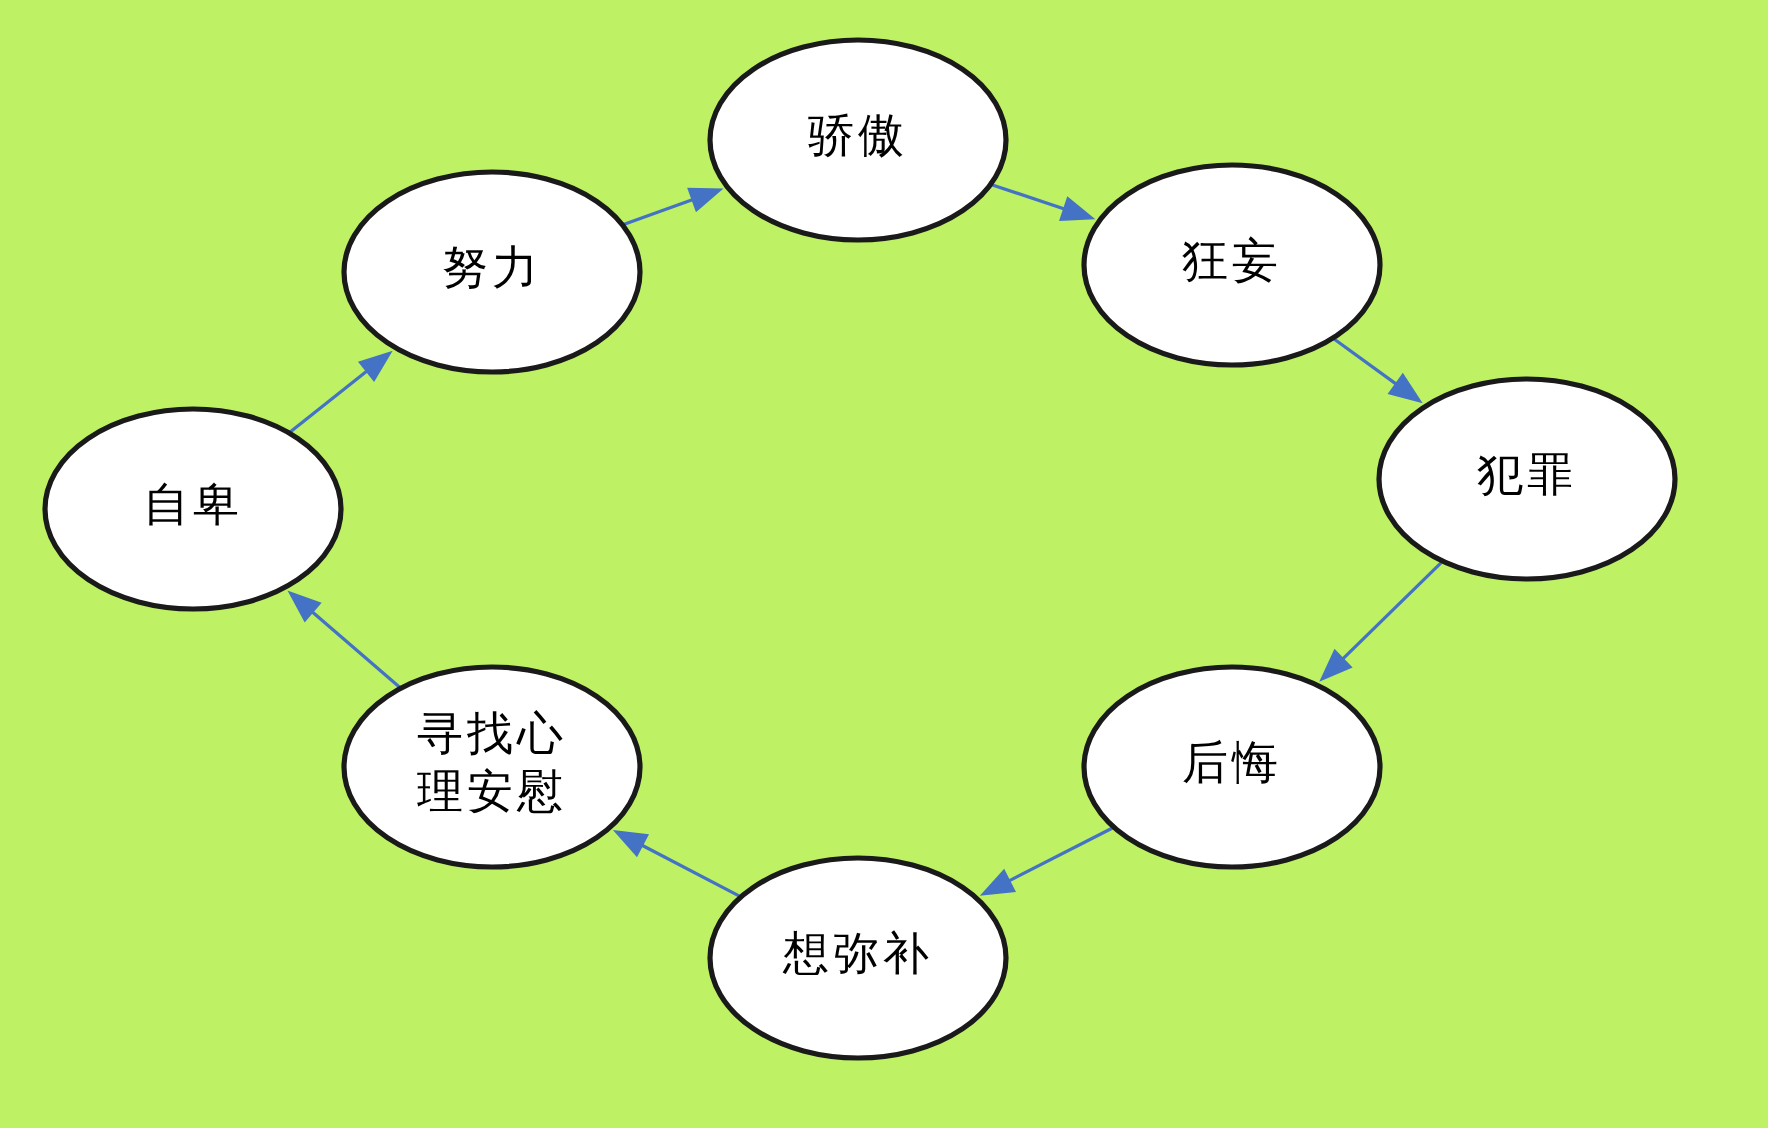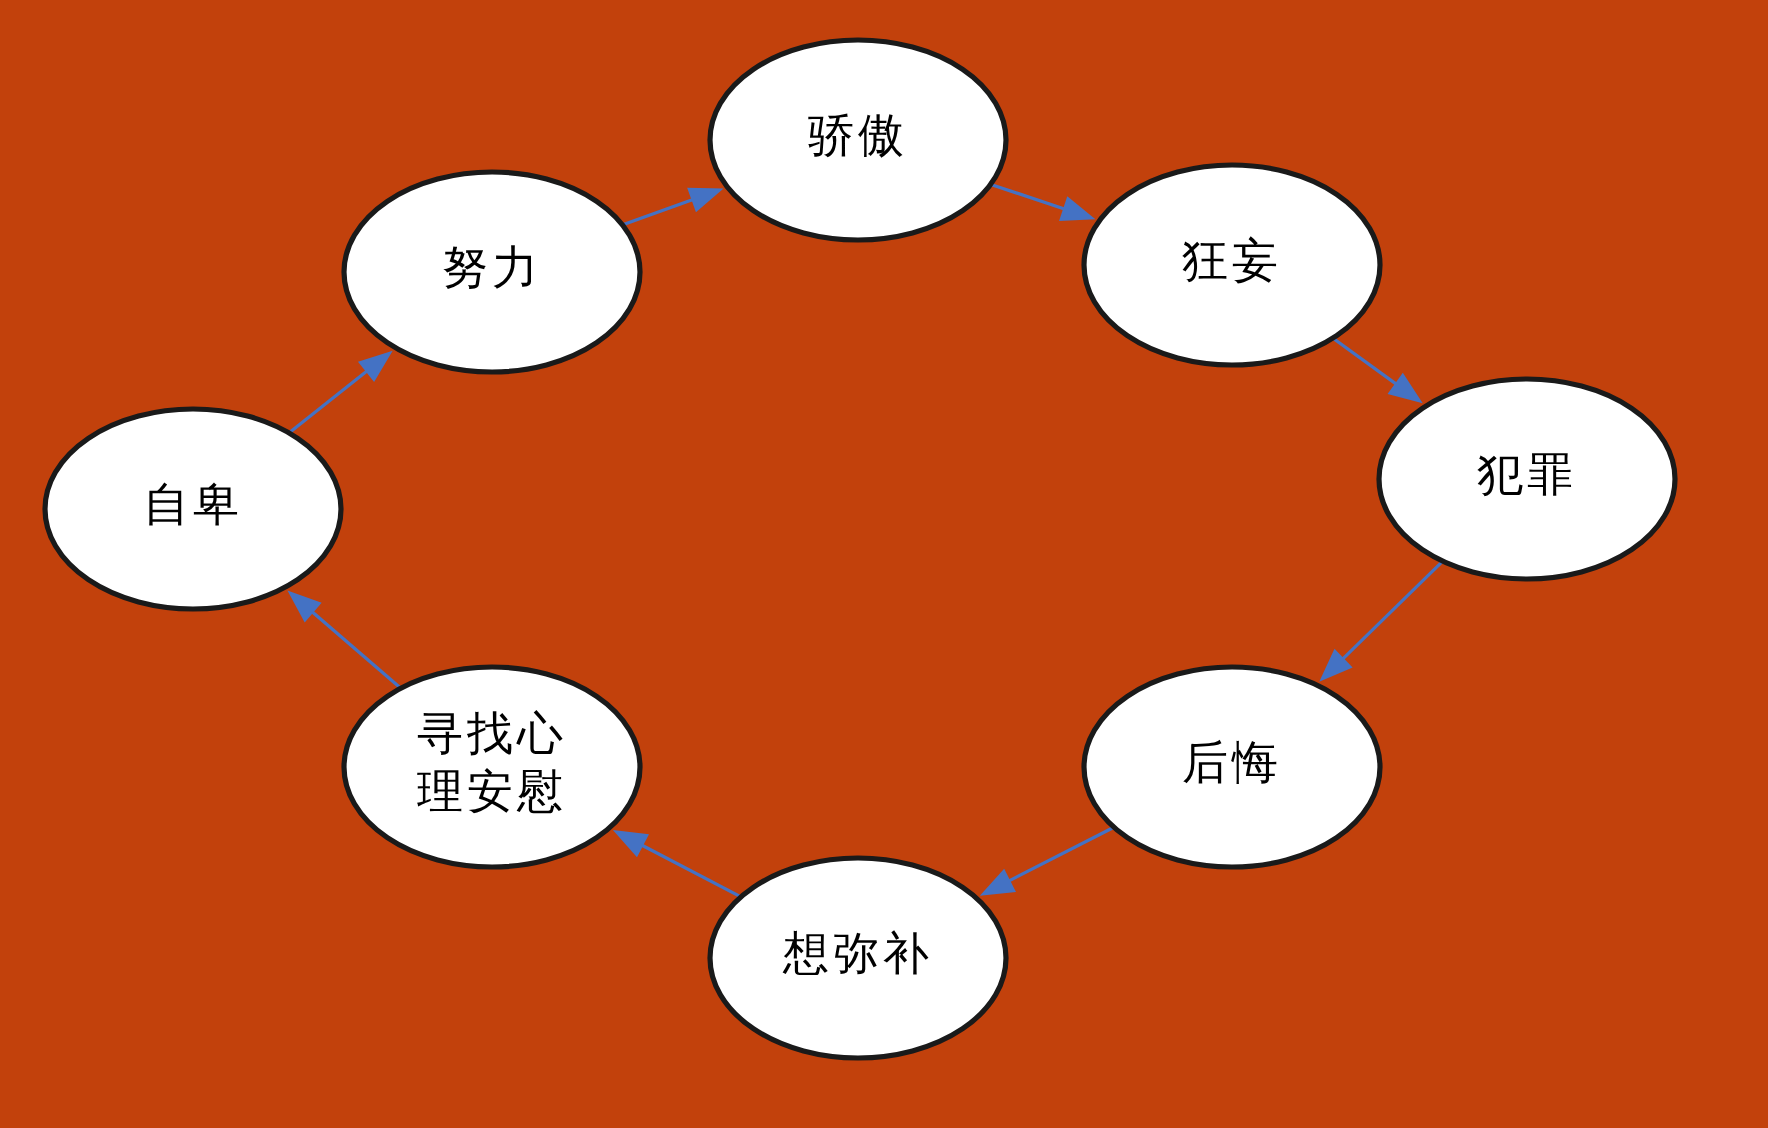--- a/index.html
+++ b/index.html
@@ -10,21 +10,21 @@
   body {
     width: 1768px;
     height: 1128px;
     overflow: hidden;
     font-family: "Liberation Serif", "DejaVu Serif", serif;
   }
   #canvas {
     position: relative;
     width: 1768px;
     height: 1128px;
-    background: #c2410c;
+    background: #bef264;
   }
   svg#diagram {
     display: block;
     width: 1768px;
     height: 1128px;
   }
   .node-ellipse {
     fill: #ffffff;
     stroke: #1a1a1a;
     stroke-width: 5.2;

